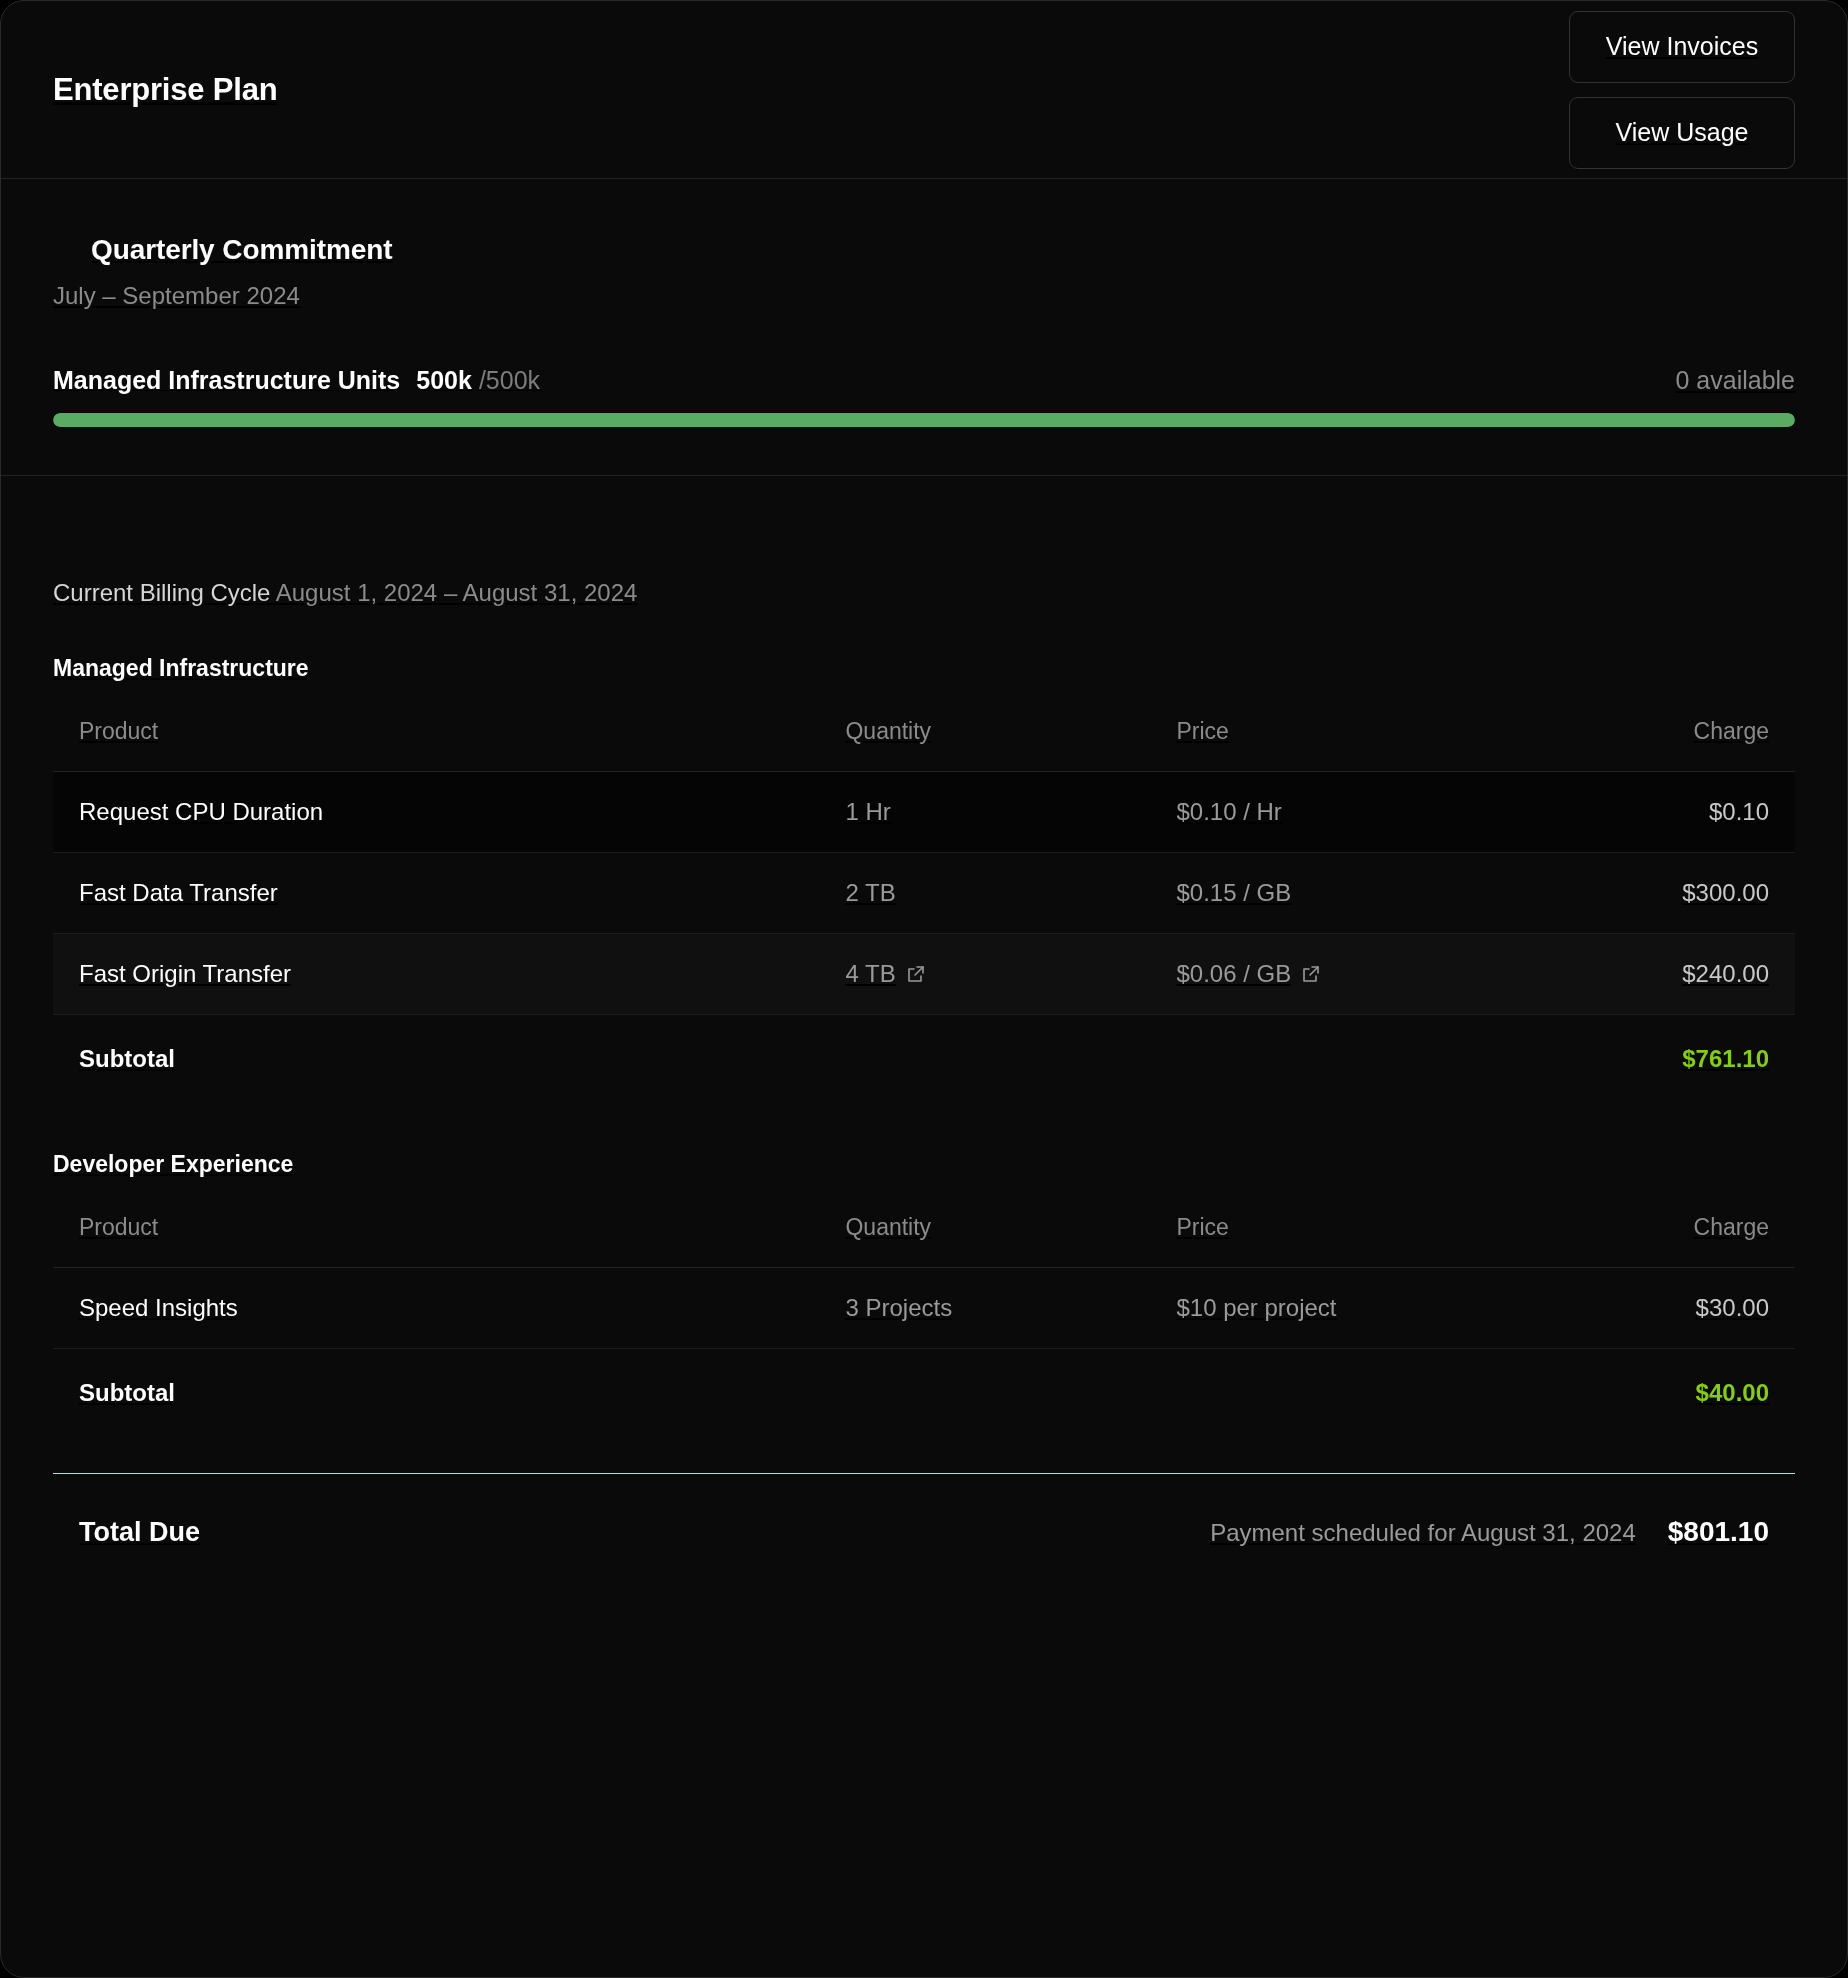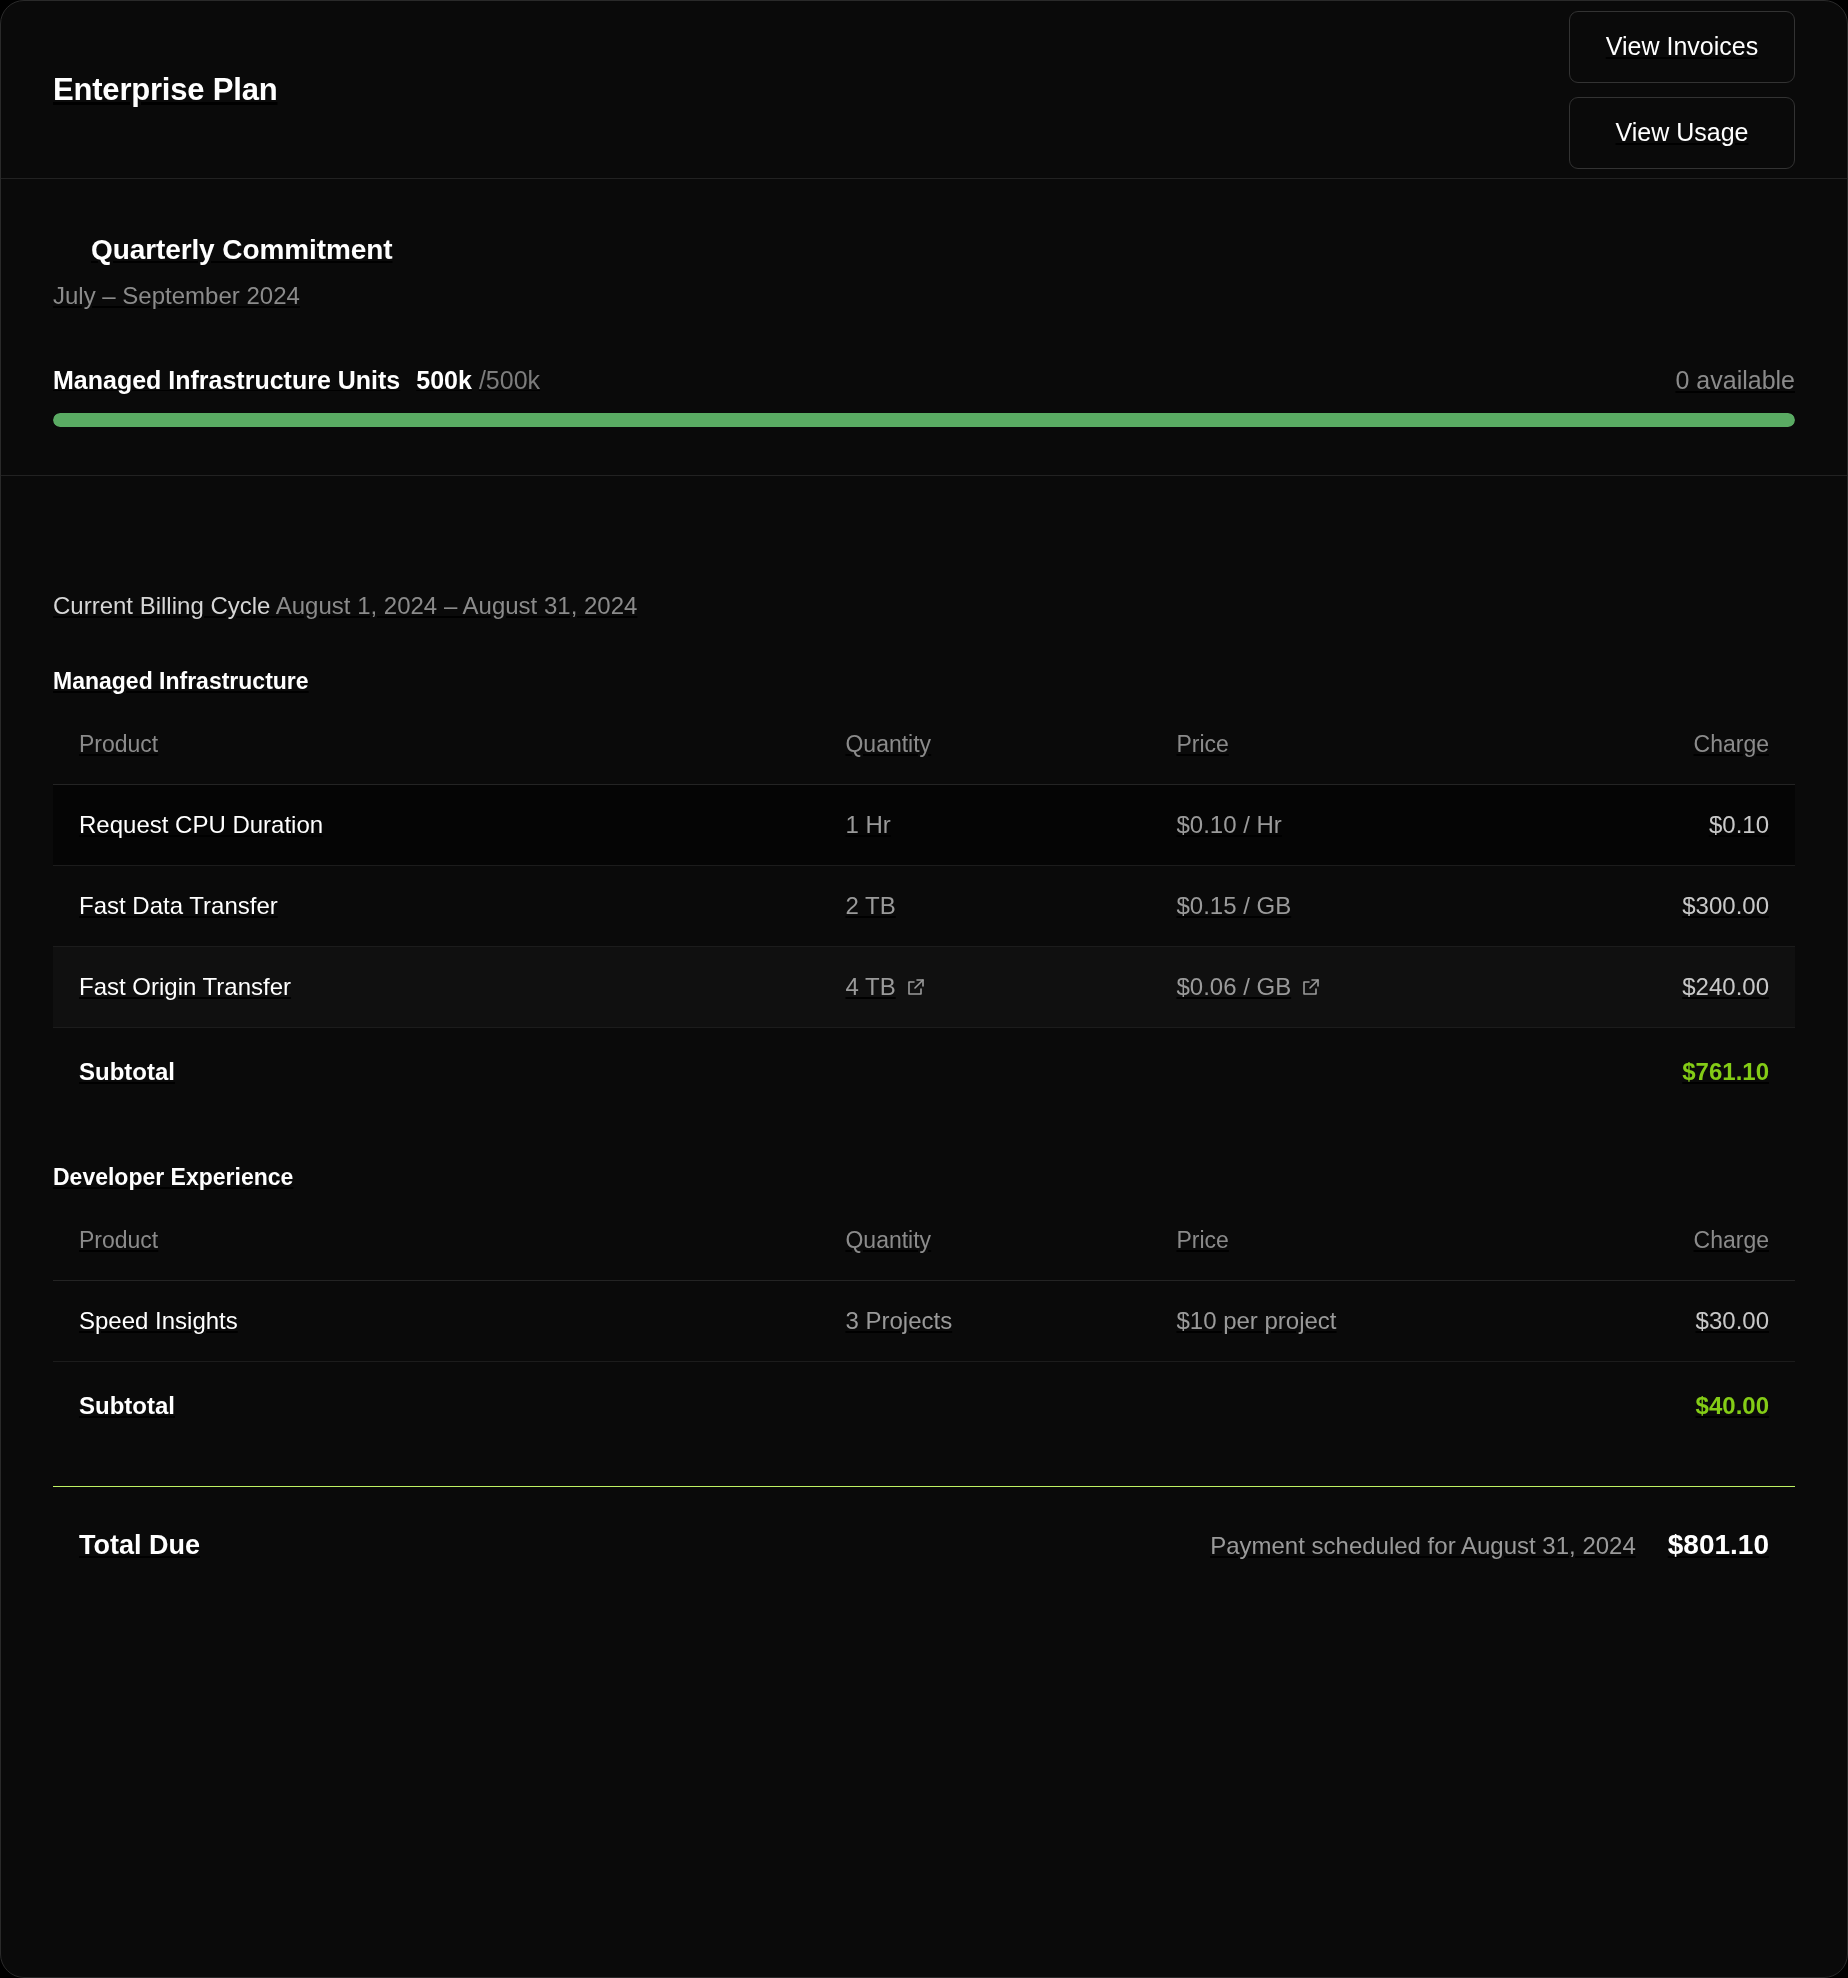--- a/index.html
+++ b/index.html
@@ -107,21 +107,21 @@
   }
   .bar-fill {
     height: 100%;
     background: #5aab63;
     border-radius: 7px;
   }
 
   
   .ondemand { padding: 100px 52px 0 52px; }
   .cycle-line {
-    margin-top: 16px;
+    margin-top: 3px;
     font-size: 24px;
     color: #8b8b8b;
   }
   .cycle-line .cycle-label { color: #d6d6d6; }
   .group-title {
     margin-top: 48px;
     font-size: 23px;
     font-weight: 700;
     color: #ffffff;
   }

